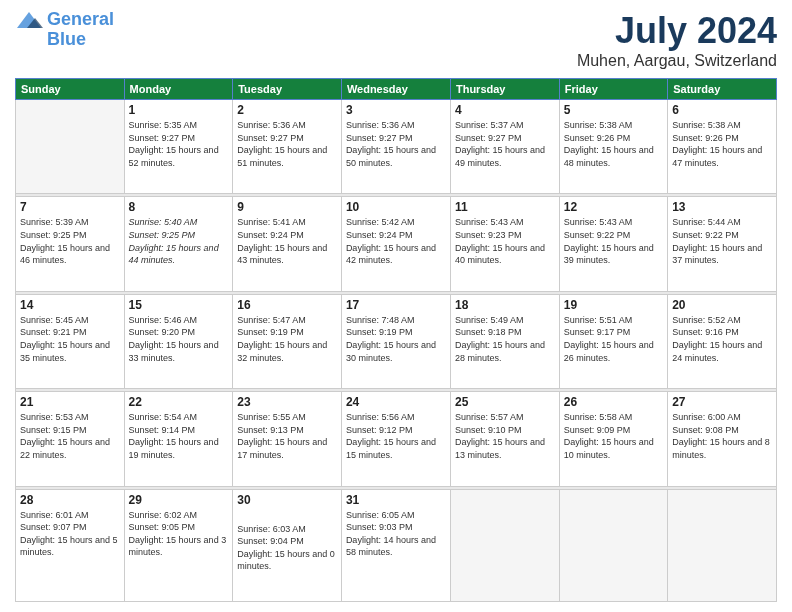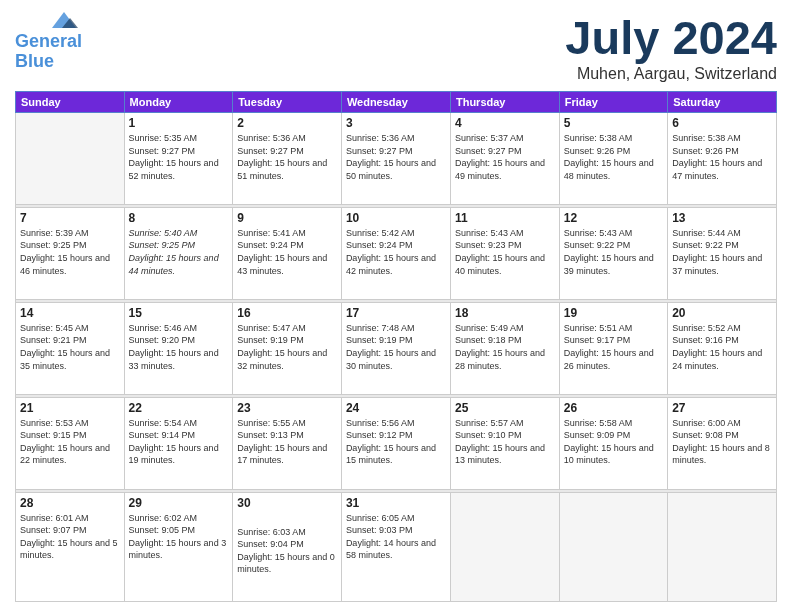--- a/index.html
+++ b/index.html
@@ -18,56 +18,55 @@
       flex-direction: column;
     }
     .header {
       display: flex;
       justify-content: space-between;
       align-items: flex-start;
       margin-bottom: 8px;
     }
     .logo {
       display: flex;
-      align-items: flex-end;
-      flex-direction: column;
+      align-items: flex-start;
     }
     .logo-text {
       font-size: 18px;
       font-weight: bold;
       color: #1a3a5c;
       line-height: 1.1;
     }
     .logo-text span {
       color: #4a90d9;
     }
     .logo-icon {
       width: 28px;
       height: 22px;
       margin-right: 4px;
     }
     .title-area {
       text-align: right;
     }
     .month-title {
-      font-size: 47px;
+      font-size: 36px;
       color: #1a3a5c;
       font-weight: bold;
     }
     .location {
       font-size: 16px;
       color: #333;
     }
     .calendar {
       width: 100%;
       border-collapse: collapse;
       flex: 1;
     }
     .calendar th {
-      background: #6d28d9;
+      background: #15803d;
       color: #fff;
       font-size: 11px;
       font-weight: bold;
       text-align: left;
       padding: 4px 5px;
       border: 1px solid #5580cc;
     }
     .calendar td {
       border: 1px solid #ccc;
       vertical-align: top;

